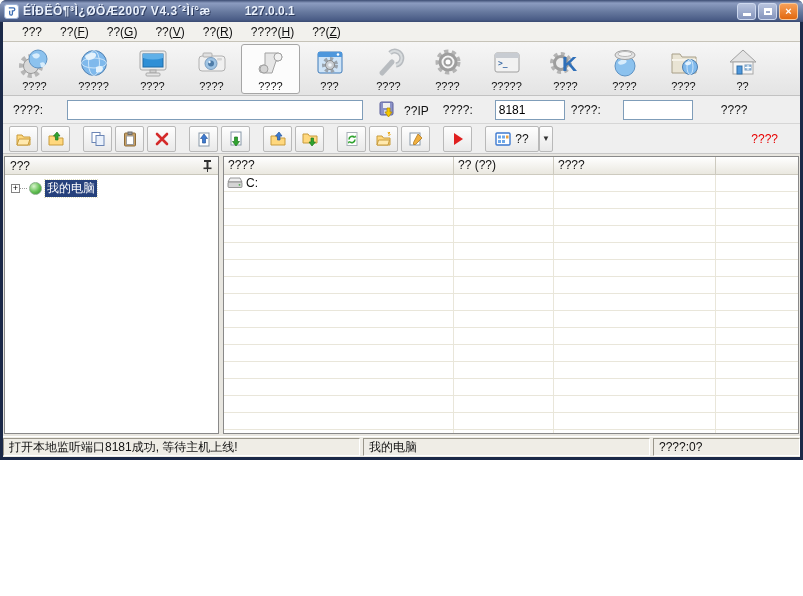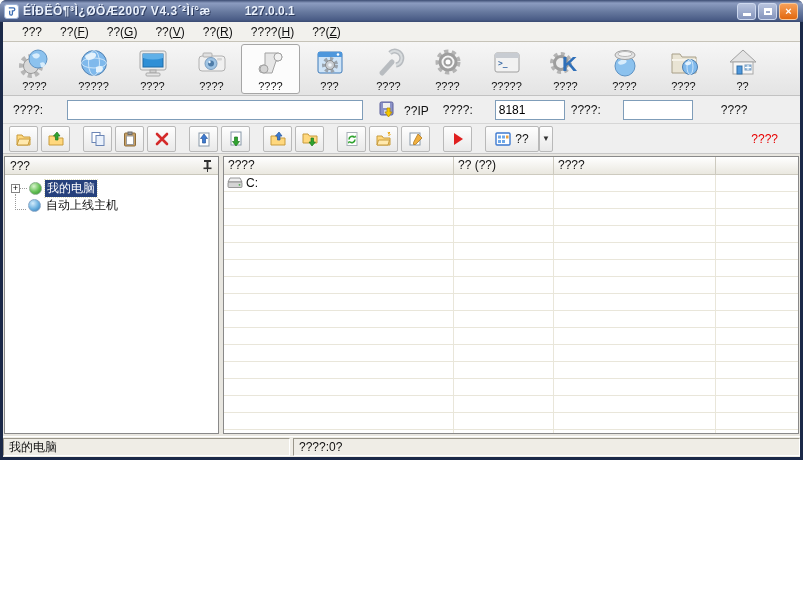--- a/index.html
+++ b/index.html
@@ -411,25 +411,20 @@
             <rect x="5" y="10" width="1" height="3" fill="#303030"></rect>
           </svg>
         </span>
       </div>
       <div class="tree">
         <div class="tree-row">
           <span class="plusbox">+</span>
           <span class="dots-h"></span>
           <span class="sphere green"></span>
           <span class="tree-label selected">我的电脑</span>
-        </div>
-        <div class="tree-row">
-          <span class="connector"></span>
-          <span class="sphere blue"></span>
-          <span class="tree-label">自动上线主机</span>
         </div>
       </div>
     </div>
 
     <div class="splitter"></div>
 
     <div class="panel content">
       <div class="cheader">
         <span class="hcell hc0">????</span>
         <span class="hcell hc1">?? (??)</span>
@@ -446,17 +441,18 @@
             <rect x="1" y="5" width="14" height="5.5" rx="1" fill="#d4d4d4" stroke="#808080" stroke-width="0.8"></rect>
             <circle cx="12.5" cy="7.8" r="0.9" fill="#4fa84f"></circle>
           </svg>
           <span>C:</span>
         </div>
       </div>
     </div>
   </div>
 
   <div class="statusbar">
+    <span class="ssec s0">打开本地监听端口8181成功, 等待主机上线!</span>
     <span class="ssec s1">我的电脑</span>
     <span class="ssec s2">????:0?</span>
   </div>
 
 </div>
 
 </body></html>

